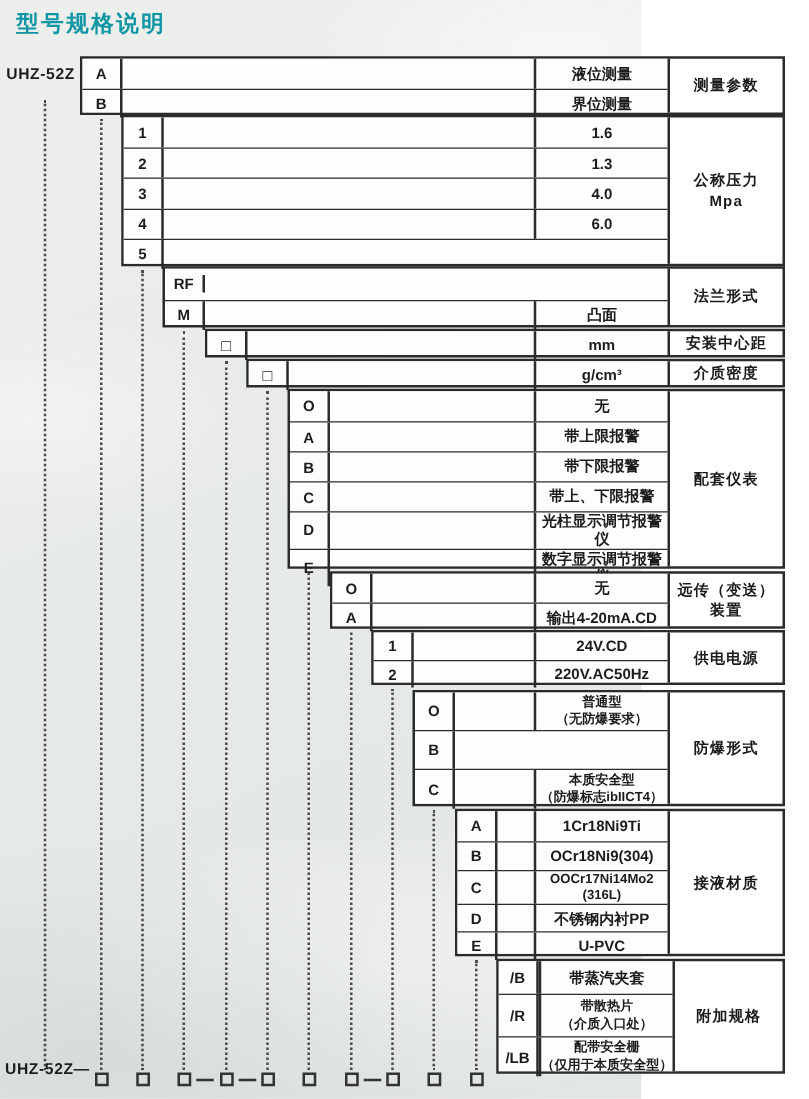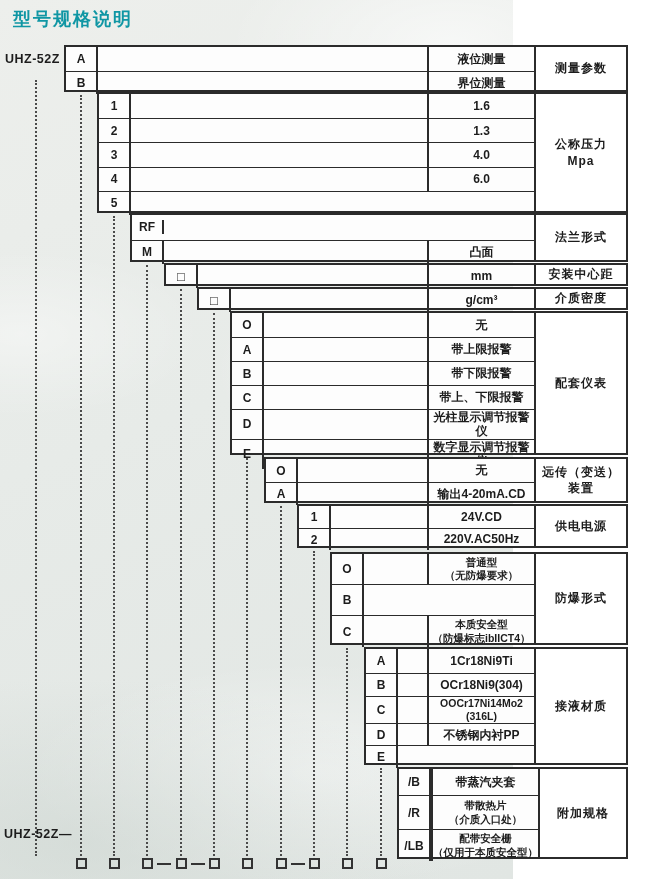--- a/index.html
+++ b/index.html
@@ -56,21 +56,21 @@
     position:absolute;width:0;border-left:2px dotted #4a4a4a;
   }
   .mbox{
     position:absolute;width:11px;height:11px;box-sizing:border-box;
     border:2px solid #333;background:transparent;
   }
   .mdash{
     position:absolute;width:14px;height:2.5px;background:#333;
   }
   #bottom-prefix{
-    position:absolute;left:4px;top:827px;
+    position:absolute;left:4px;top:848px;
     font-size:12.5px;font-weight:700;color:#1c1c1c;letter-spacing:.5px;
   }
 </style>
 </head>
 <body>
 
 <div id="page">
   <div id="title">型号规格说明</div>
   <div id="model-label">UHZ-52Z</div>
   <div id="diagram">
@@ -268,20 +268,21 @@
 (316L)</div>
           </div>
           <div class="row" style="flex: 0 0 22px;">
             <div class="code">D</div>
             <div class="body"></div>
             <div class="val">不锈钢内衬PP</div>
           </div>
           <div class="row" style="flex: 0 0 23px;">
             <div class="code">E</div>
             <div class="body"></div>
+            <div class="val">U-PVC</div>
           </div>
         </div>
         <div class="cat">接液材质</div>
       </div>
       <div class="dot" style="left: 380px; top: 768px; height: 88px;"></div>
       <div class="blk" style="left: 397px; top: 767px; width: 231px; height: 92px;">
         <div class="rows">
           <div class="row" style="flex: 0 0 26px;">
             <div class="code">/B</div>
             <div class="body"></div>

